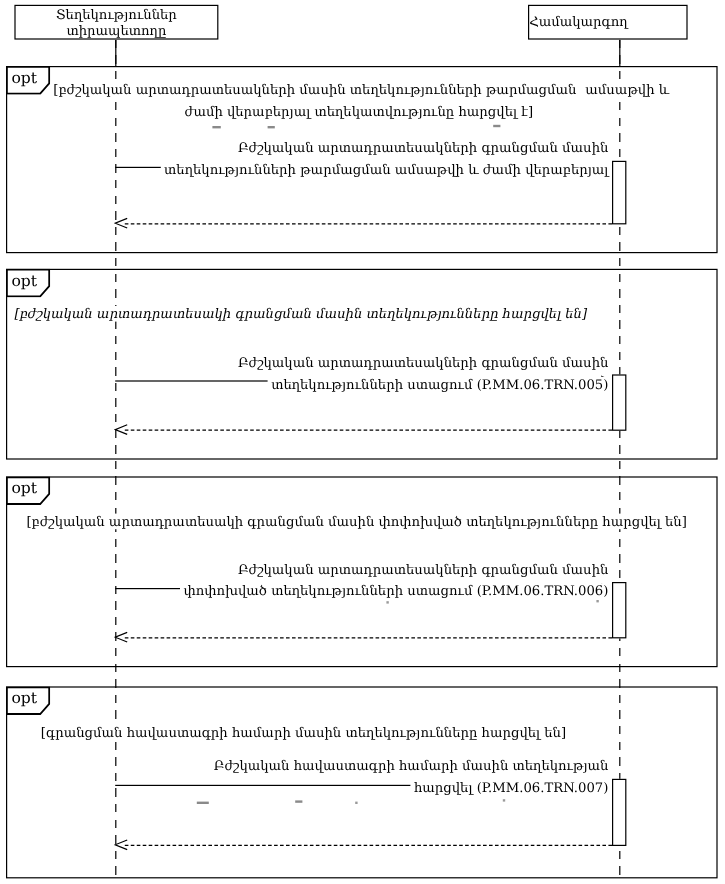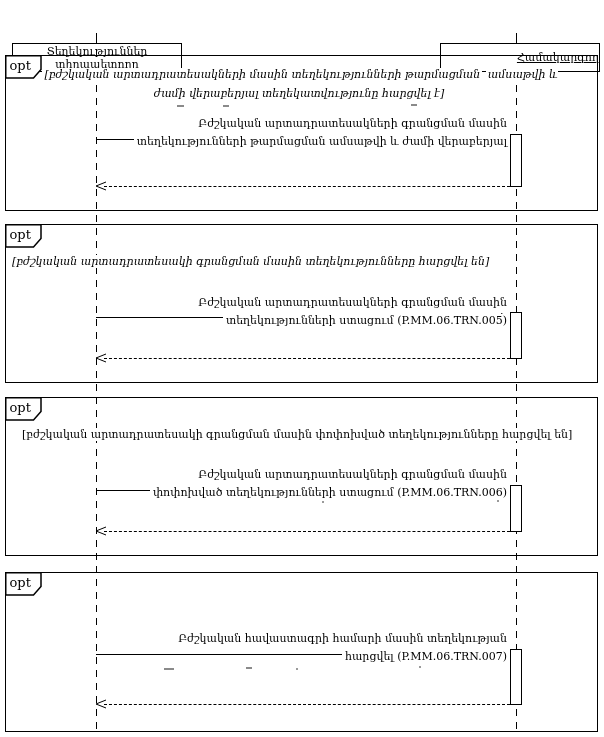--- a/index.html
+++ b/index.html
@@ -1,20 +1,20 @@
 <!DOCTYPE html>
 <html><head>
 <meta charset="utf-8">
 <style>
   html,body{margin:0;padding:0;background:#fff;}
   .canvas{position:relative;width:604px;height:737px;background:#ffffff;overflow:hidden;
           font-family:"DejaVu Serif","Liberation Serif",serif;font-size:11px;color:#000;}
   
   .actor-box{position:absolute;top:4px;height:29px;border:1.5px solid #000;background:#fff;
-             display:flex;align-items:center;justify-content:flex-end;text-align:center;box-sizing:border-box;margin-top:39px;}
+             display:flex;align-items:center;justify-content:flex-start;text-align:center;box-sizing:border-box;}
   
   .lifeline{position:absolute;width:1px;top:33px;height:702px;
             background:repeating-linear-gradient(to bottom,#000 0 7px,transparent 7px 13px);}
   .lifeline-solid-top{position:absolute;width:1px;top:33px;height:22px;background:#000;}
   
   .frag{position:absolute;left:5px;width:593px;border:1.5px solid #000;box-sizing:border-box;background:transparent;padding-left:21px;}
   .opt-tab{position:absolute;top:-1.5px;left:-1.5px;width:37px;height:24px;}
   .opt-tab svg{position:absolute;top:0;left:0;}
   .opt-tab .opt-txt{position:absolute;top:2px;left:5px;font-size:13px;line-height:18px;background:transparent;}
   
@@ -43,21 +43,21 @@
 <div class="canvas">
 
   <div class="lifeline" style="left:96px;"></div>
   <div class="lifeline" style="left:516px;"></div>
   <div class="lifeline-solid-top" style="left:96px;"></div>
   <div class="lifeline-solid-top" style="left:516px;"></div>
 
   <div class="actor-box" style="left:12px;width:170px;">
     <span>Տեղեկություններ տիրապետողը</span>
   </div>
-  <div class="actor-box" style="left:440px;width:160px;text-decoration:underline;">
+  <div class="actor-box" style="left:440px;width:133px;">
     <span>Համակարգող</span>
   </div>
 
   <div class="frag" style="top:55px;height:156px;">
     <div class="opt-tab">
       <svg width="37" height="24" viewBox="0 0 37 24">
         <path d="M0.75,0.75 H36 V14.5 L28.5,23 H0.75 Z" fill="#ffffff" stroke="#000000" stroke-width="1.5"></path>
       </svg>
       <span class="opt-txt">opt</span>
     </div>
@@ -119,29 +119,32 @@
         <path d="M11,1 L1,5 L11,9" fill="none" stroke="#000" stroke-width="1"></path>
       </svg>
   </div>
   <div class="ret-line" style="top:704px;"></div>
   <div class="ret-head" style="top:699px;">
     <svg width="12" height="10" viewBox="0 0 12 10">
         <path d="M11,1 L1,5 L11,9" fill="none" stroke="#000" stroke-width="1"></path>
       </svg>
   </div>
 
-  <div class="guard-center" style="top:66px;font-style:italic;">
+  <div class="guard-center" style="top:66px;">
     <span class="ln"><span>[բժշկական արտադրատեսակների մասին տեղեկությունների թարմացման</span></span>
     <span class="ln"><span>ամսաթվի և ժամի վերաբերյալ տեղեկատվությունը հարցվել է]</span></span>
   </div>
   <div class="guard-left" style="top:254px;left:10px;font-style:italic;">
     <span>[բժշկական արտադրատեսակի գրանցման մասին տեղեկությունները հարցվել են]</span>
   </div>
   <div class="guard-left" style="top:427px;left:20px;">
     <span>[բժշկական արտադրատեսակի գրանցման մասին փոփոխված տեղեկությունները հարցվել են]</span>
+  </div>
+  <div class="guard-left" style="top:603px;left:32px;">
+    <span>[գրանցման հավաստագրի համարի մասին տեղեկությունները հարցվել են]</span>
   </div>
 
   <div class="txt" style="top:115px;left:94px;width:416px;">
     <span class="ln"><span>Բժշկական արտադրատեսակների գրանցման մասին</span></span>
     <span class="ln"><span>տեղեկությունների թարմացման ամսաթվի և ժամի վերաբերյալ</span></span>
   </div>
   <div class="txt" style="top:294px;left:94px;width:416px;">
     <span class="ln"><span>Բժշկական արտադրատեսակների գրանցման մասին</span></span>
     <span class="ln"><span>տեղեկությունների ստացում (P.MM.06.TRN.005)</span></span>
   </div>

